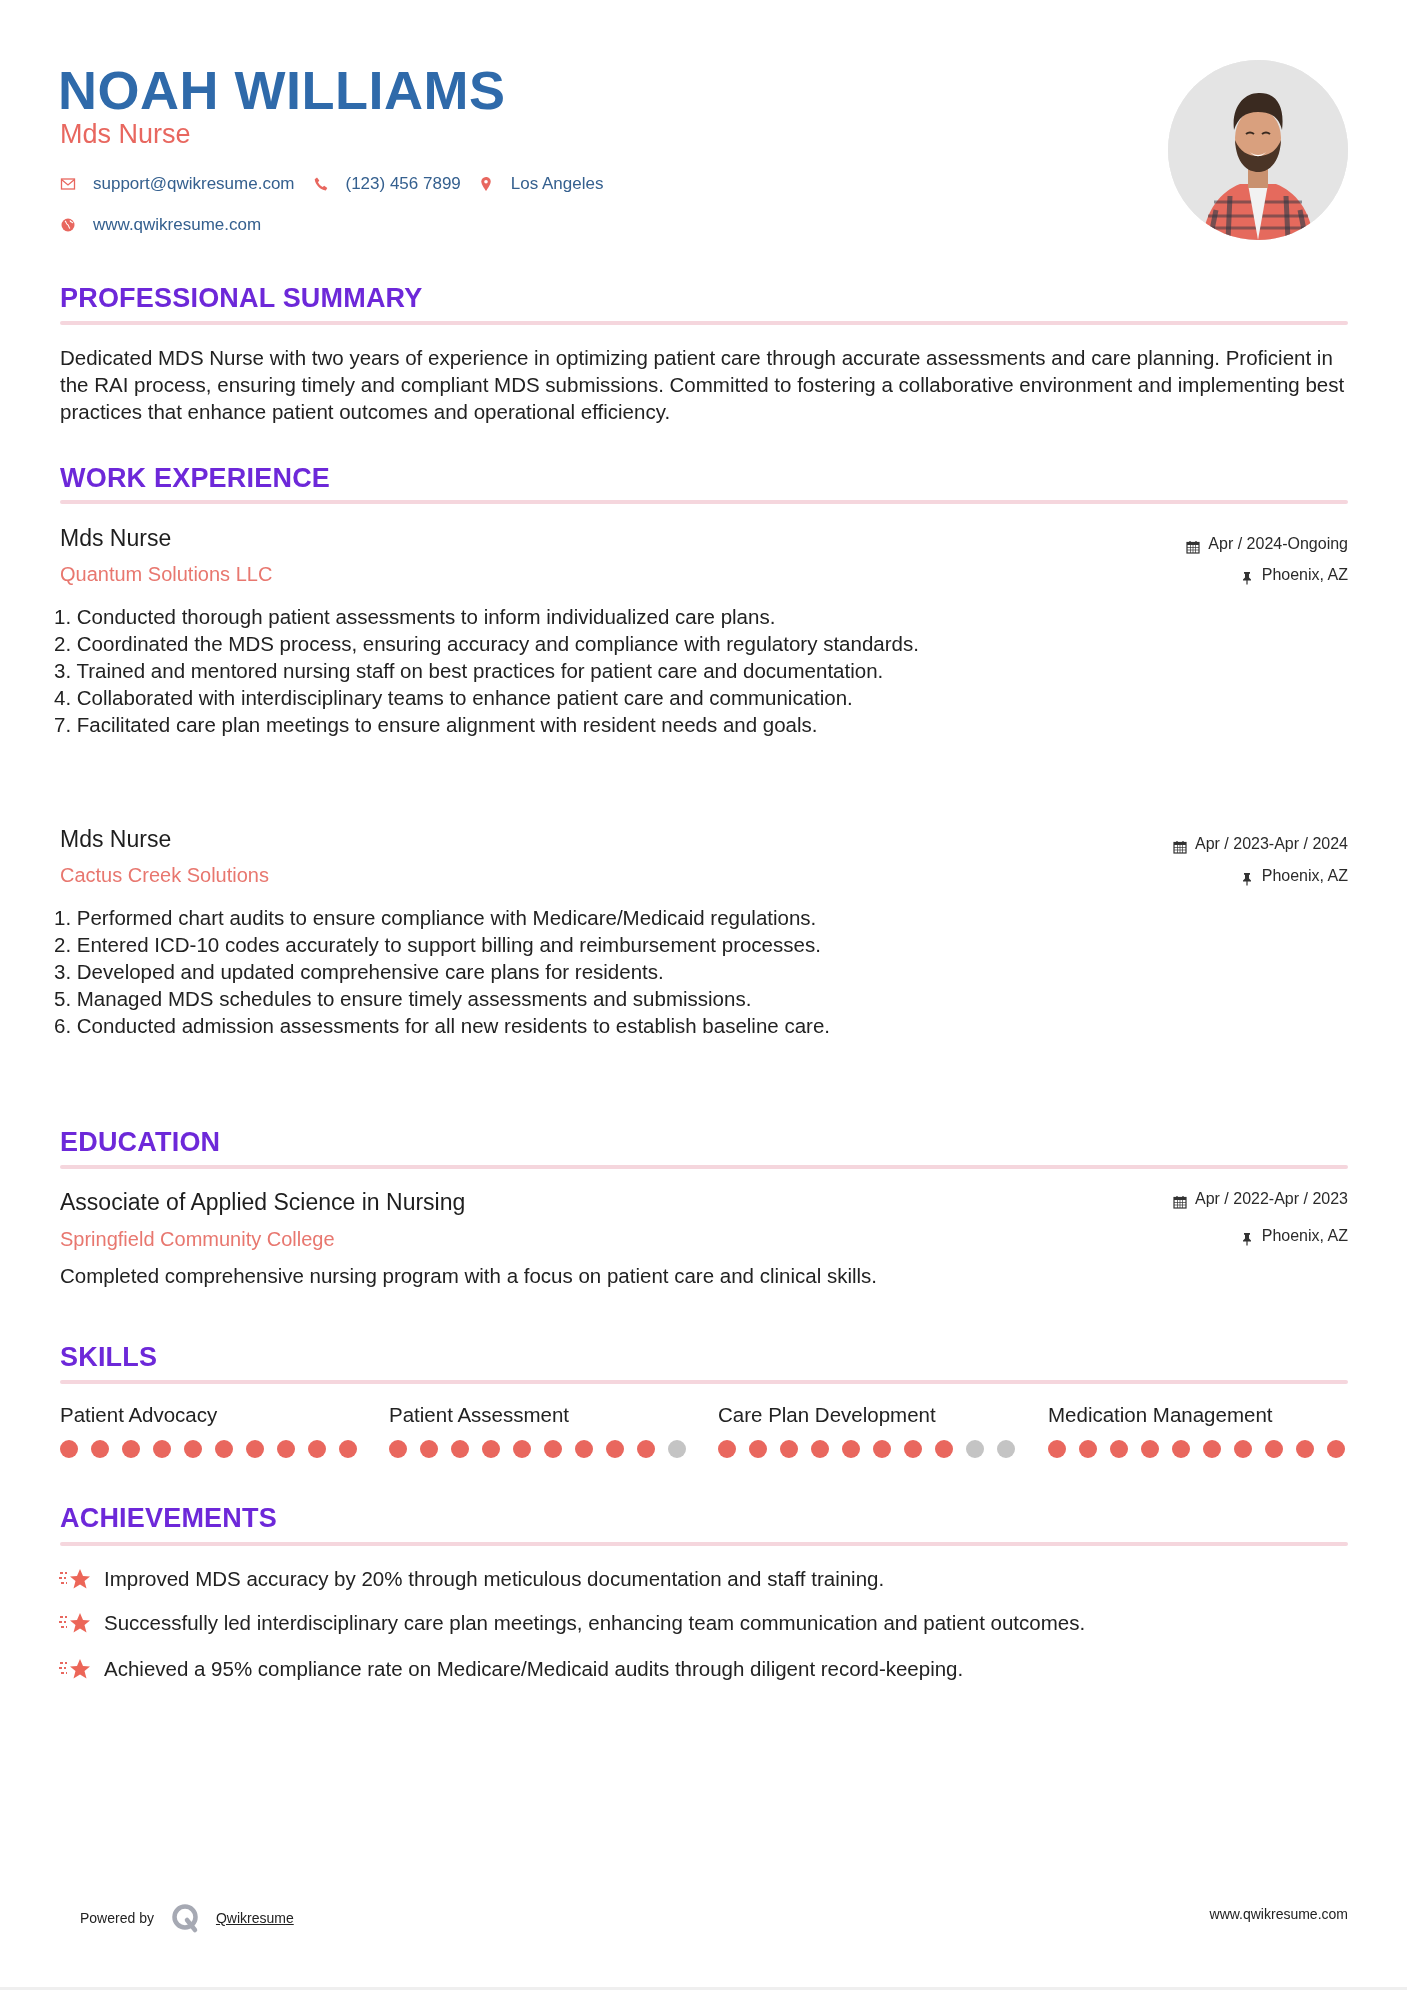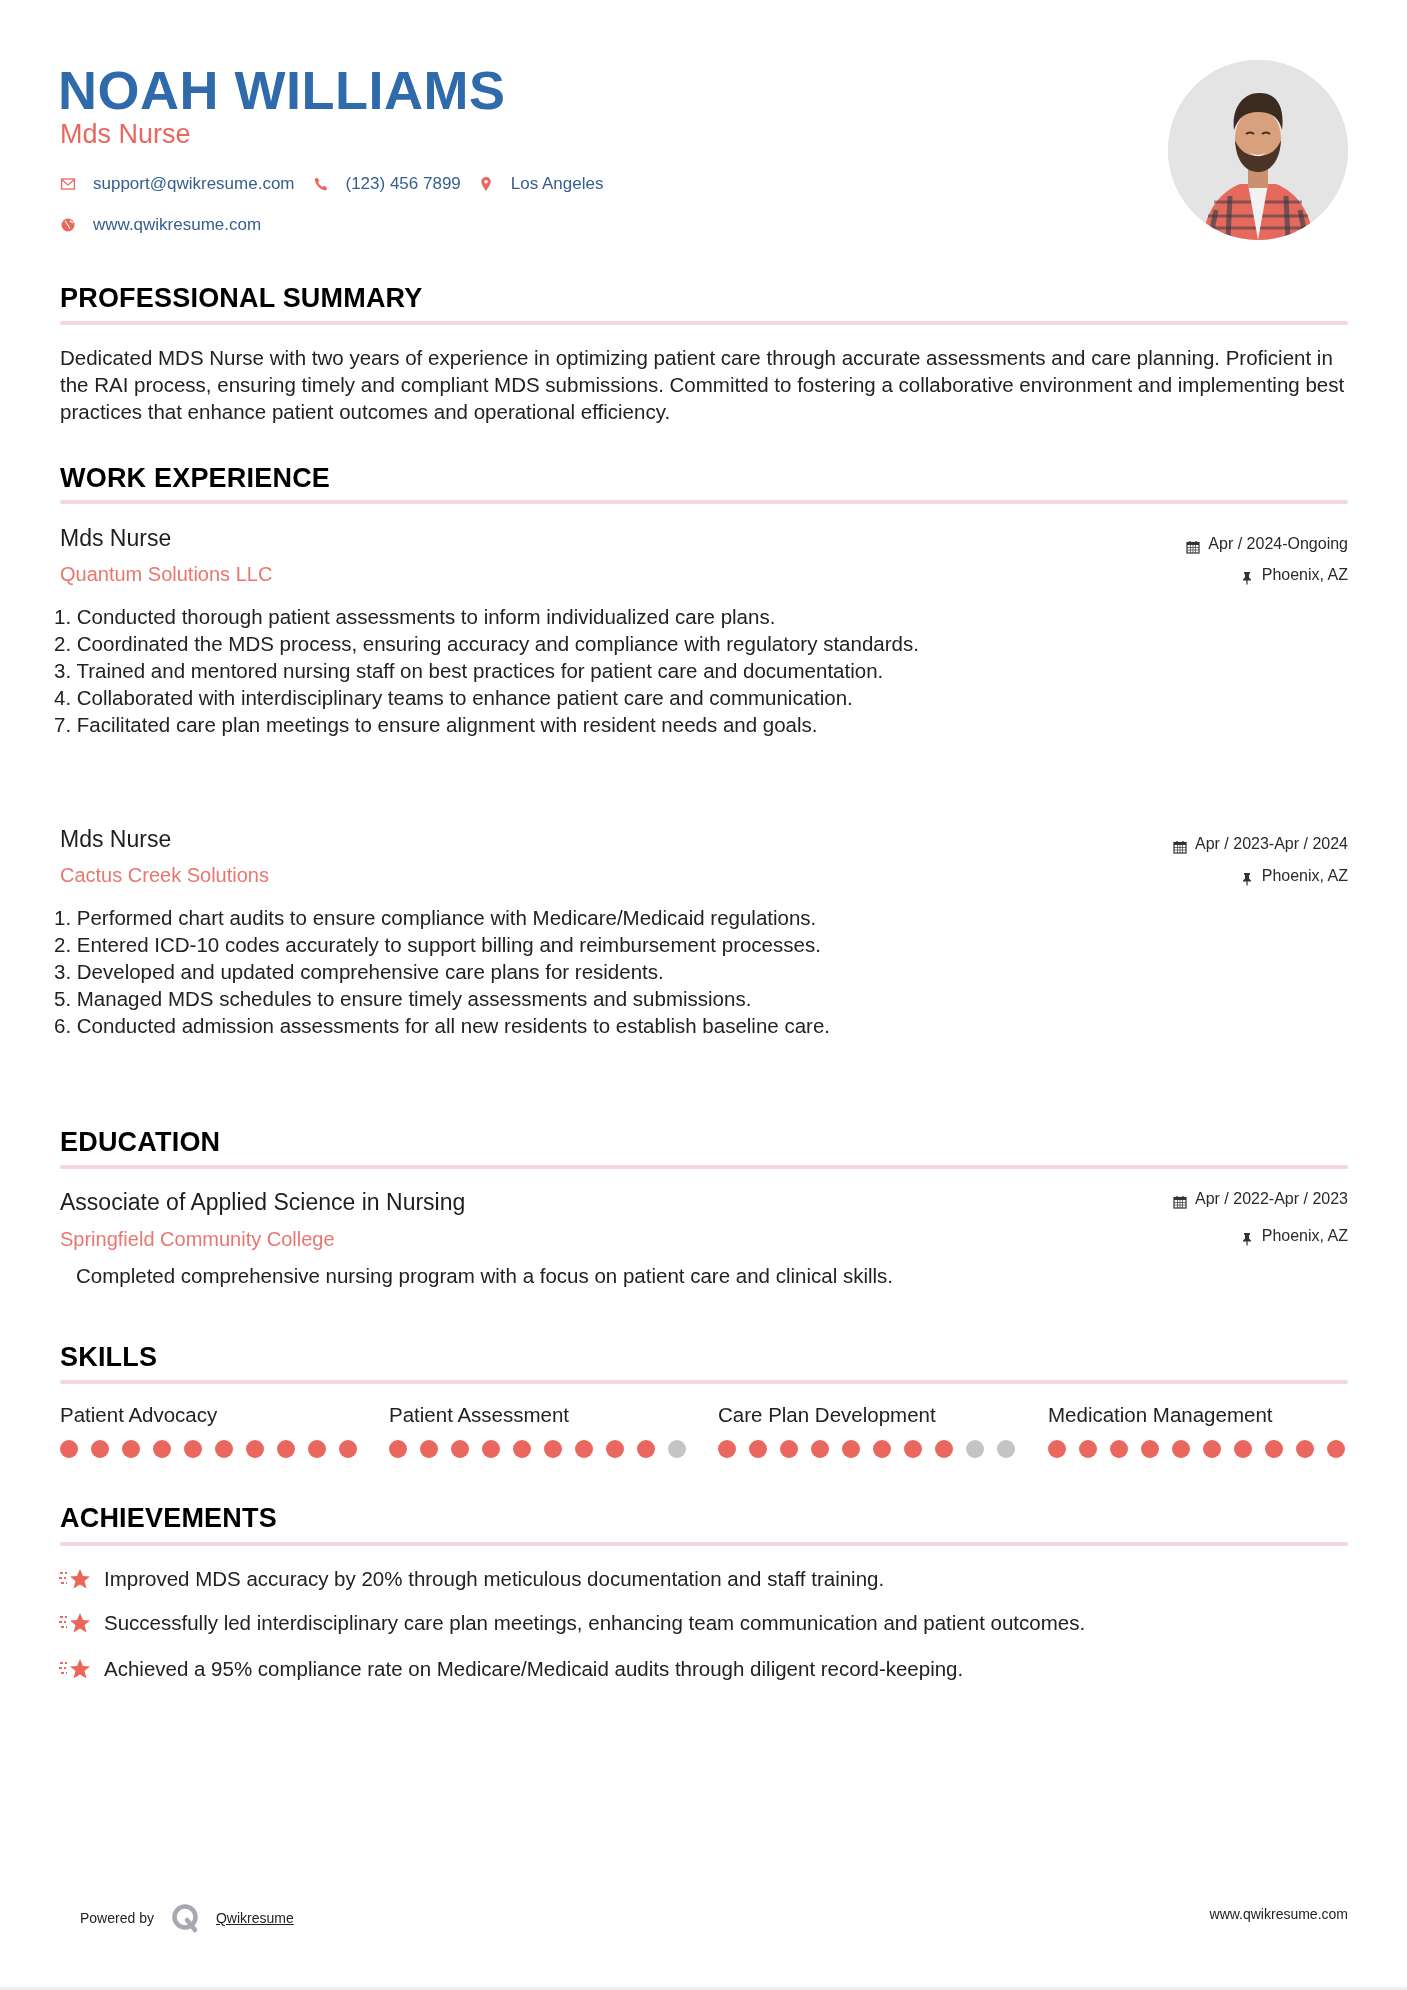--- a/index.html
+++ b/index.html
@@ -9,21 +9,21 @@
 
   .name { left: 58px; top: 60px; font-size: 54px; font-weight: bold; color: #2f6aaa; letter-spacing: 0.5px; line-height: 60px; }
   .title { left: 60px; top: 118px; font-size: 27px; color: #e8675f; line-height: 32px; }
 
   .contact { font-size: 17px; color: #35608f; line-height: 22px; display: flex; align-items: center; }
   .cicon { width: 16px; height: 16px; margin-right: 17px; color: #e8675f; display: inline-flex; align-items: center; justify-content: center; }
   .cicon svg { width: 16px; height: 16px; }
 
   .photo { left: 1168px; top: 60px; width: 180px; height: 180px; border-radius: 50%; background: #e6e6e6; overflow: hidden; }
 
-  .sec-head { left: 60px; font-size: 27px; font-weight: bold; color: #000000; line-height: 32px; letter-spacing: 0.2px; }
+  .sec-head { left: 60px; font-size: 27px; font-weight: bold; color: #6d28d9; line-height: 32px; letter-spacing: 0.2px; }
   .divider { left: 60px; width: 1288px; height: 4px; background: #f5d6dd; border-radius: 2px; }
 
   .body-text { left: 60px; width: 1290px; font-size: 20.5px; line-height: 27px; color: #222; white-space: normal; }
 
   .job-title { left: 60px; font-size: 23px; color: #1e1e1e; line-height: 28px; }
   .company { left: 60px; font-size: 20px; color: #e8776f; line-height: 26px; }
   .meta { right: 59px; font-size: 16px; color: #2a2a2a; line-height: 20px; display: flex; align-items: flex-end; }
   .meta svg { width: 14px; height: 14px; margin-right: 8px; }
 
   .list { left: 54px; font-size: 20.5px; line-height: 27px; color: #222; white-space: nowrap; }
@@ -175,21 +175,21 @@
       <path d="M1 7.5 H13 M1 10 H13 M4.5 5 V13 M7 5 V13 M9.5 5 V13" stroke="#333" stroke-width="0.7"></path>
     </svg>
   <span>Apr / 2022-Apr / 2023</span>
 </div>
 <div class="abs meta" style="top:1226px;">
   <svg viewBox="0 0 14 14">
       <path d="M4 1 H10 V2.5 L9 3 V6.5 L11 8.5 V9.5 H7.6 V13.5 H6.4 V9.5 H3 V8.5 L5 6.5 V3 L4 2.5 Z" fill="#333"></path>
     </svg>
   <span>Phoenix, AZ</span>
 </div>
-<div class="abs body-text" style="top:1262px;margin-left:16px;">Completed comprehensive nursing program with a focus on patient care and clinical skills.</div>
+<div class="abs body-text" style="top:1262px;">Completed comprehensive nursing program with a focus on patient care and clinical skills.</div>
 
 <div class="abs sec-head" style="top:1341px;">SKILLS</div>
 <div class="abs divider" style="top:1380px;"></div>
 
 <div class="abs skill" style="left:60px; top:1402px;">
   <div class="skill-label">Patient Advocacy</div>
   <div class="dots">
       <span class="dot"></span>
       <span class="dot"></span>
       <span class="dot"></span>

